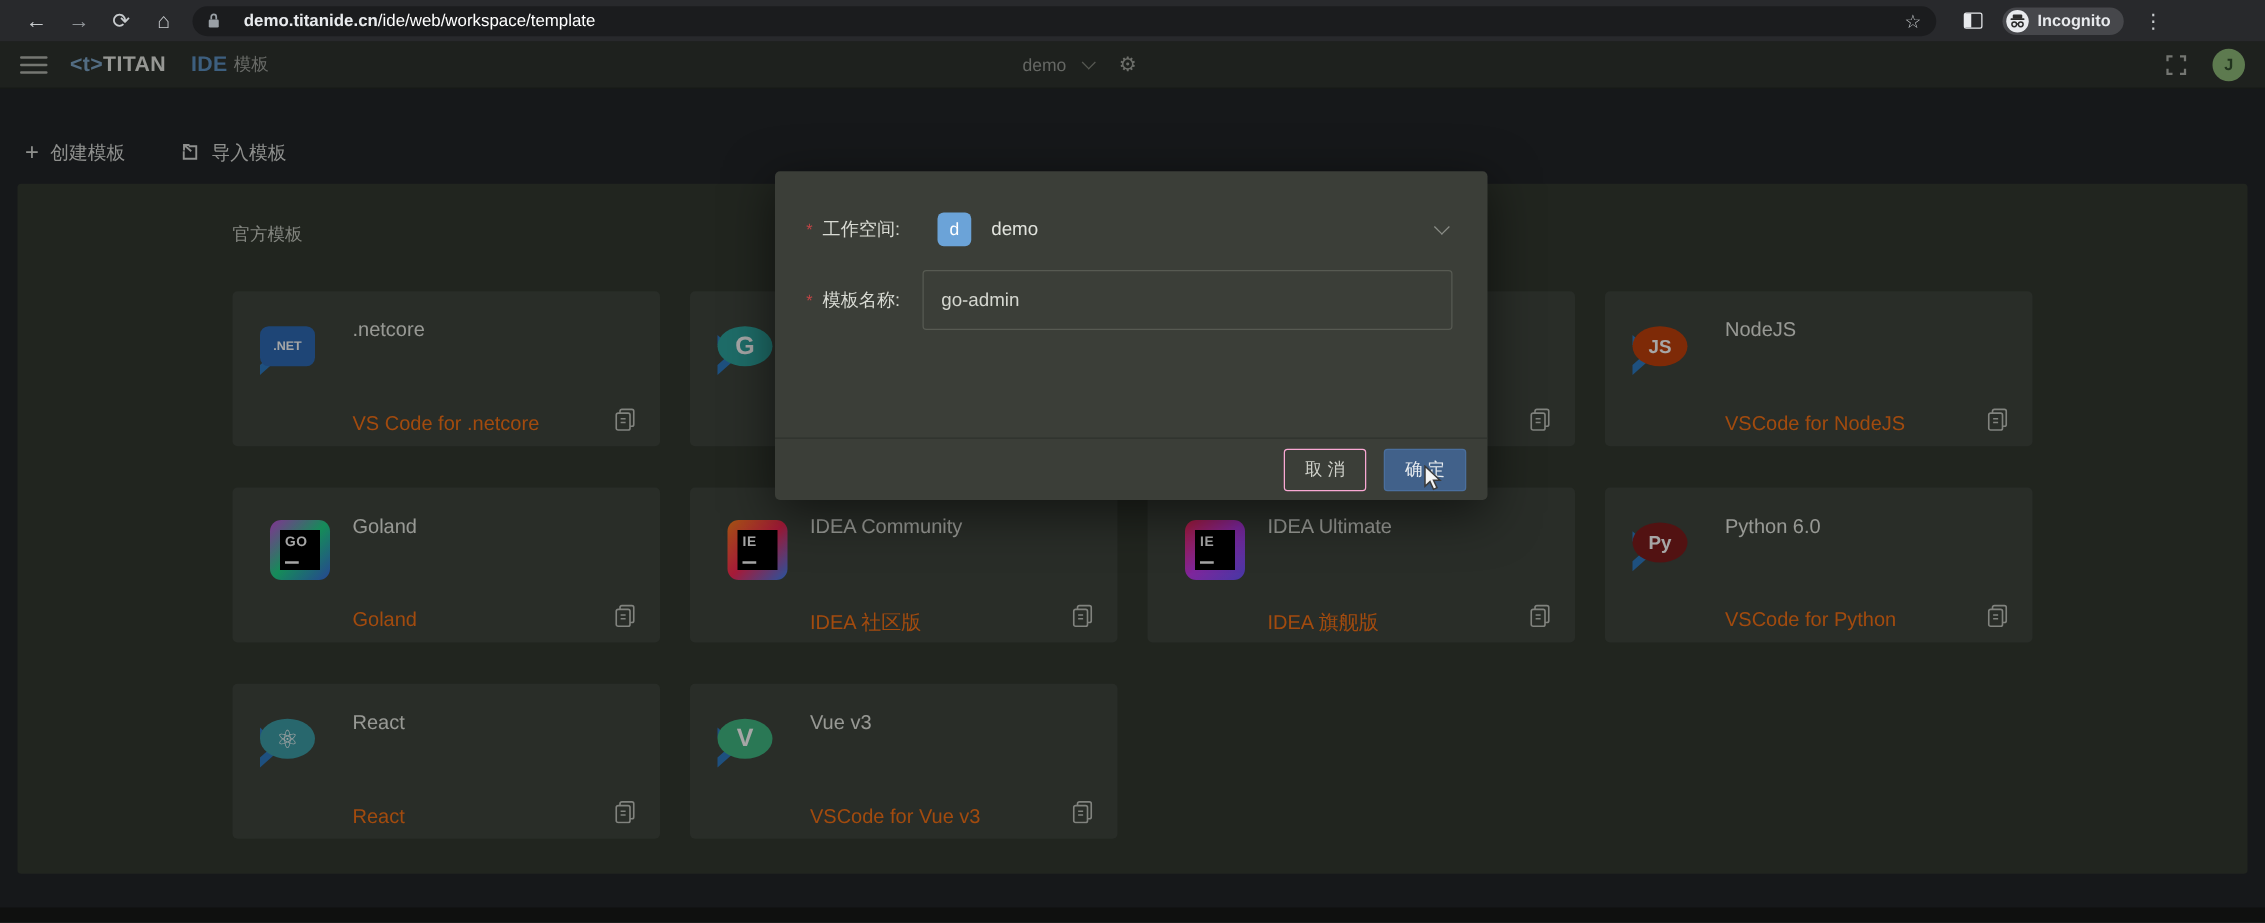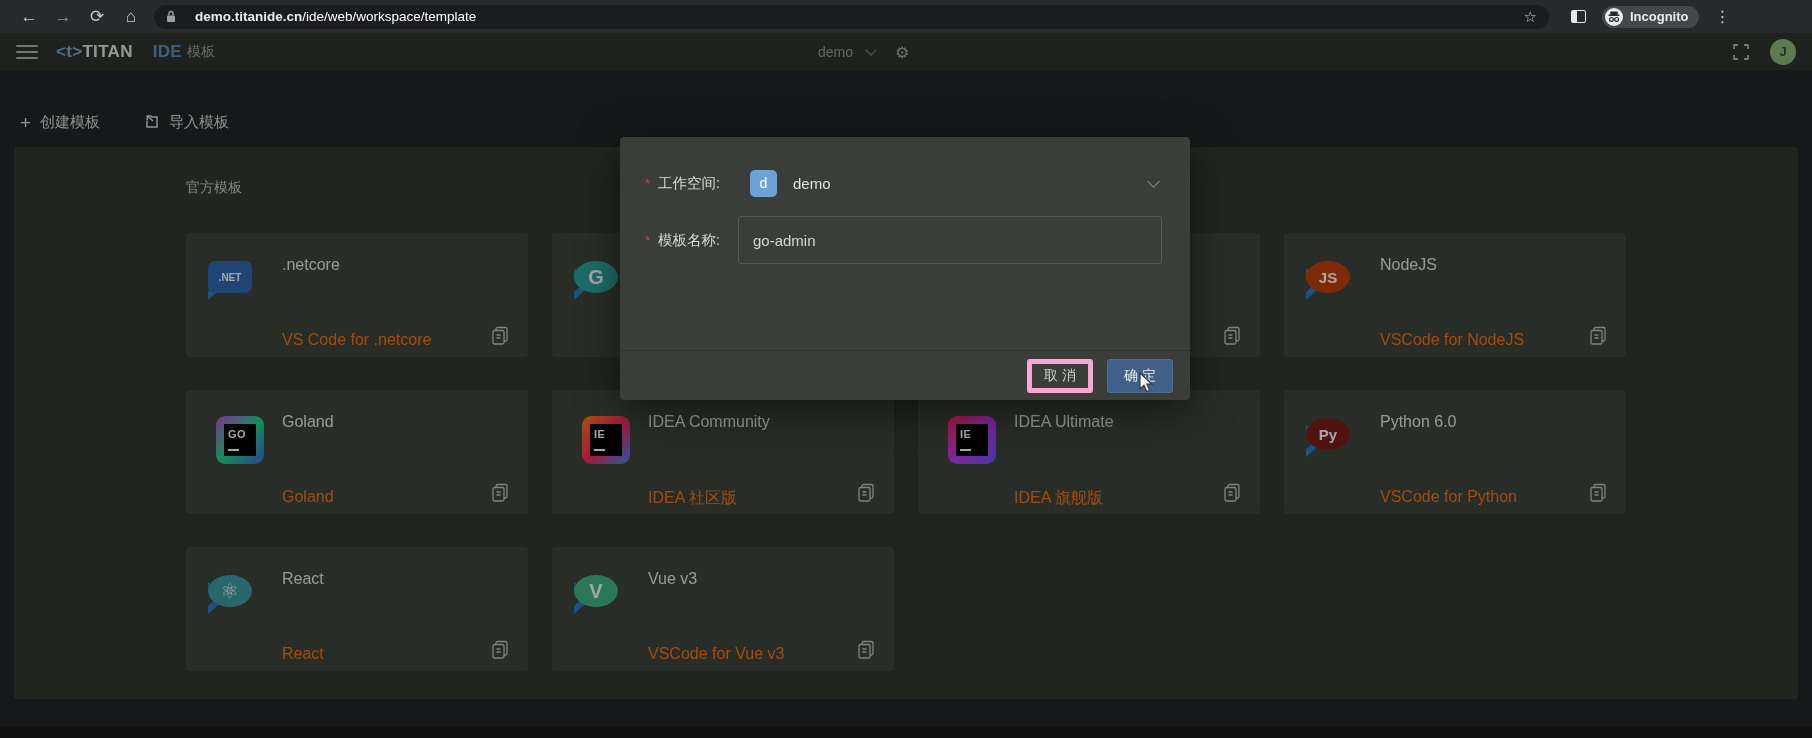--- a/index.html
+++ b/index.html
@@ -87,21 +87,21 @@
   .ws-value { margin-left:16px; color:#e2e4de; font-size:15px; }
   .sel-chev { margin-left:auto; margin-right:4px; width:9px; height:9px; border-right:1.5px solid #8b8e88;
               border-bottom:1.5px solid #8b8e88; transform:rotate(45deg); margin-top:-4px; }
   .name-input { flex:1; height:48px; background:transparent; border:1px solid #575a52; border-radius:3px;
                 color:#d5d7d0; font-size:15px; padding:0 14px; outline:none;
                 font-family:"Liberation Sans","DejaVu Sans",sans-serif; }
   .modal-f { position:absolute; bottom:0; left:0; right:0; height:50px; border-top:1px solid #2f322c;
              display:flex; align-items:center; justify-content:flex-end; padding:0 17px; gap:14px; }
   .btn { width:66px; height:34px; border-radius:3px; font-size:14px;
          font-family:"Liberation Sans","DejaVu Sans",sans-serif; }
-  .btn-cancel { background:transparent; border:5px solid #f9a8d4; color:#cfd1ca; }
+  .btn-cancel { background:transparent; border:1px solid #f9a8d4; color:#cfd1ca; }
   .btn-confirm { background:#41618a; border:1px solid #4a6f9e; color:#e8ecef; }
   .cursor { position:absolute; left:1138px; top:372px; z-index:80; }
 </style>
 </head>
 <body>
 
 <div class="chrome">
   <div class="navbtn">←</div>
   <div class="navbtn fwd">→</div>
   <div class="navbtn">⟳</div>

